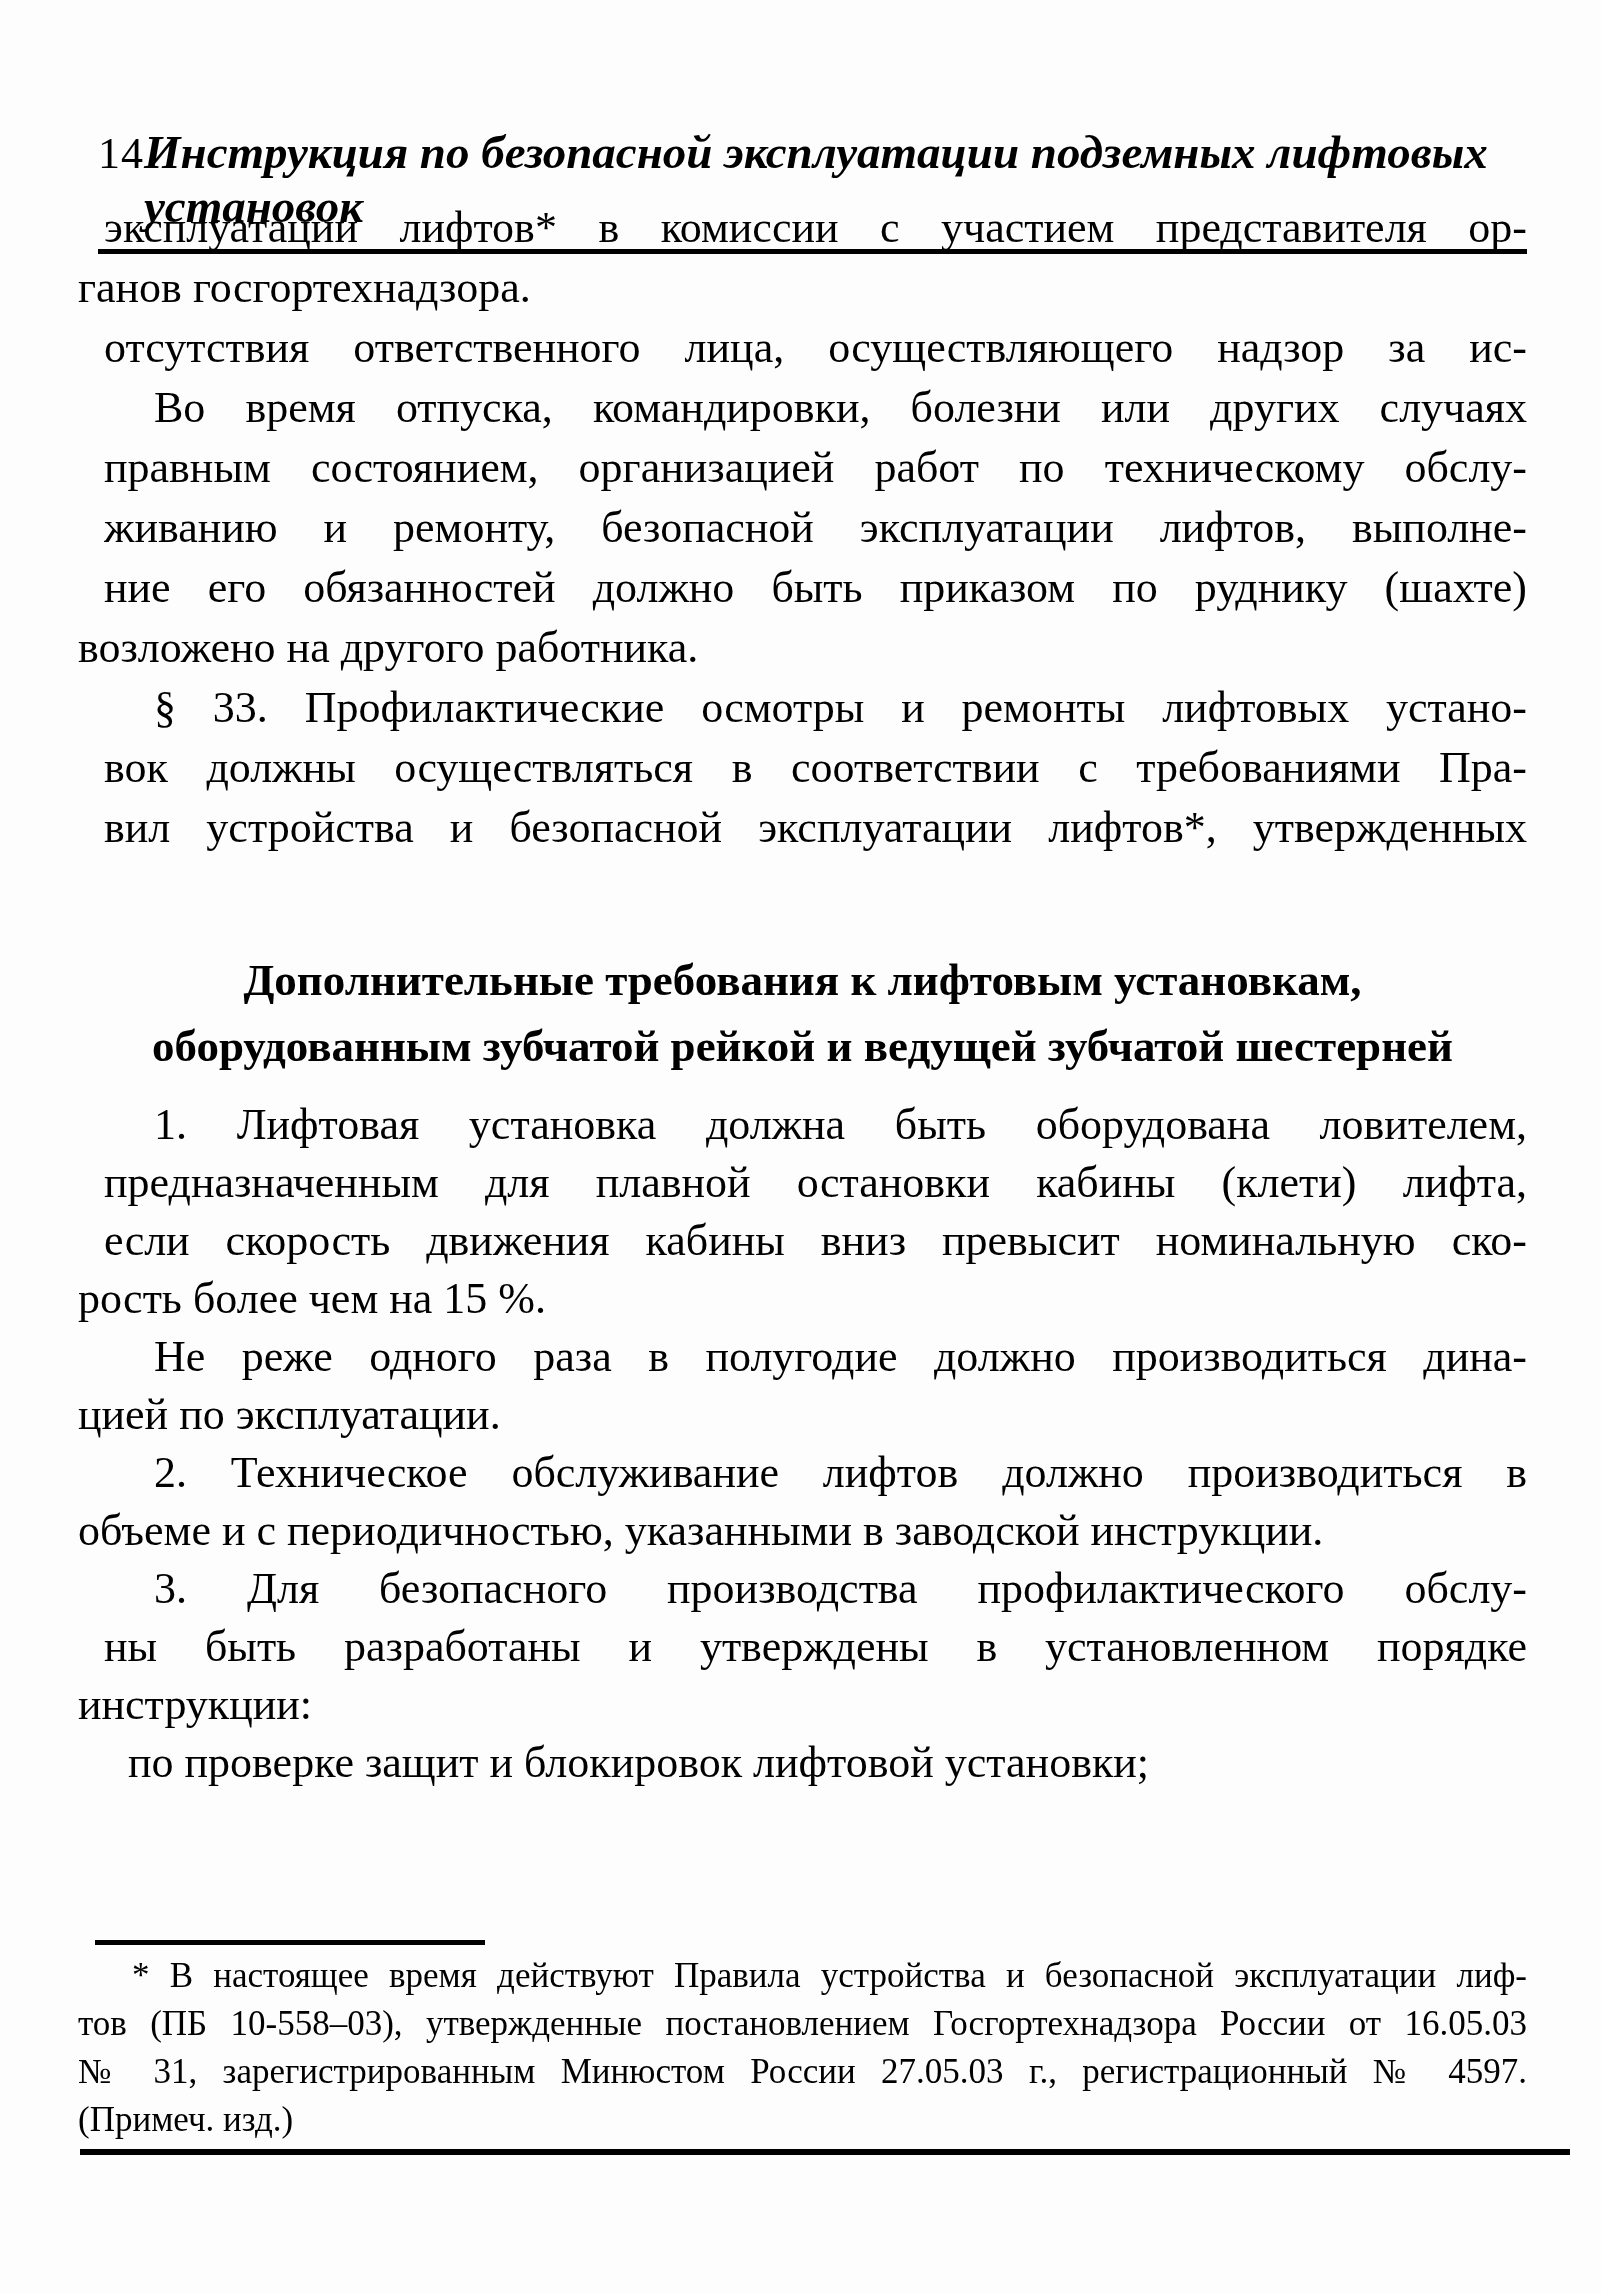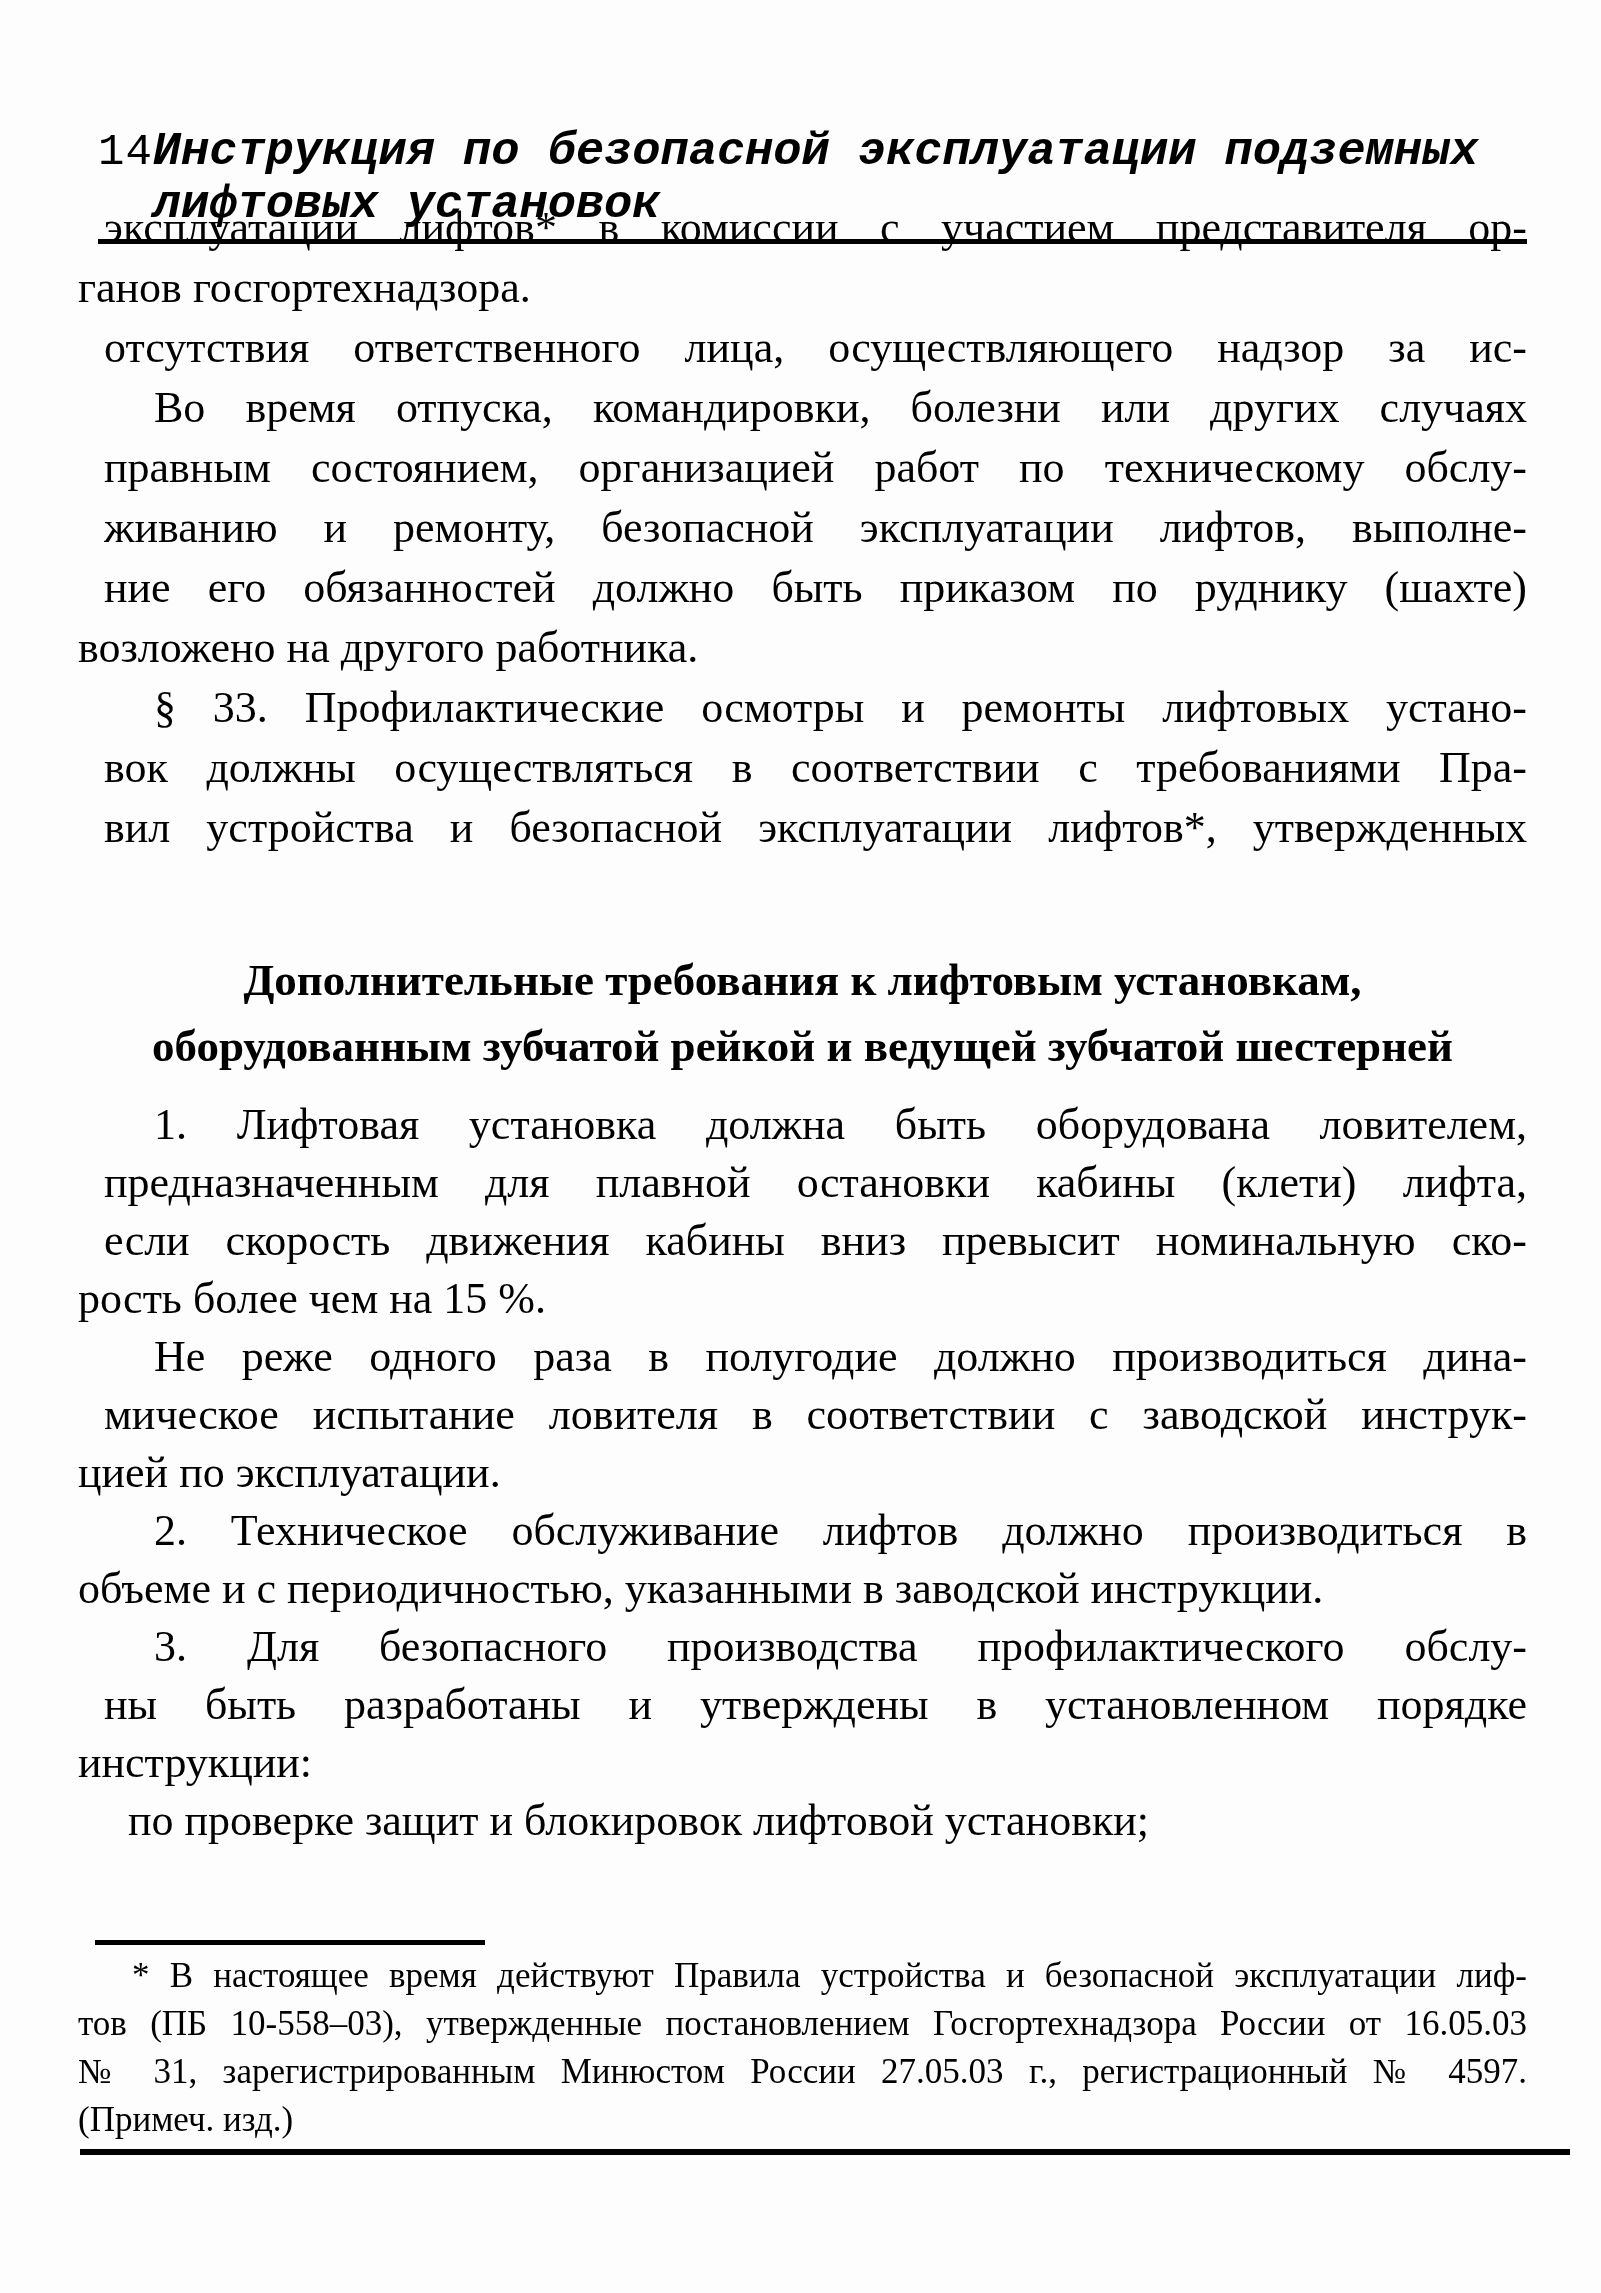--- a/index.html
+++ b/index.html
@@ -11,22 +11,21 @@
     position: relative;
     overflow: hidden;
   }
   .page { position: absolute; inset: 0; background: #fdfdfd; }
 
   
   .header {
     position: absolute; left: 98px; top: 125px; width: 1429px;
     display: flex; justify-content: flex-end; align-items: baseline;
     border-bottom: 5px solid #000;
-    padding-bottom: 8px;
-    font-family: Liberation Mono, monospace;
+    padding-bottom: 16px;
   }
   .pagenum { font-size: 44px; letter-spacing: 1px; }
   .runtitle { font-size: 47px; font-style: italic; font-weight: bold; }
 
   
   .textblock { position: absolute; left: 78px; width: 1449px; }
   .part1 { top: 198px; }
   .part2 { top: 1096px; }
   .ln {
     font-size: 44px;
@@ -95,21 +94,20 @@
     <div>Дополнительные требования к лифтовым установкам,</div>
     <div>оборудованным зубчатой рейкой и ведущей зубчатой шестерней</div>
   </div>
 
   <div class="textblock part2">
     <div class="ln j ind">1. Лифтовая установка должна быть оборудована ловителем,</div>
     <div class="ln j">предназначенным для плавной остановки кабины (клети) лифта,</div>
     <div class="ln j">если скорость движения кабины вниз превысит номинальную ско-</div>
     <div class="ln last">рость более чем на 15 %.</div>
     <div class="ln j ind">Не реже одного раза в полугодие должно производиться дина-</div>
-    <div class="ln j">мическое испытание ловителя в соответствии с заводской инструк-</div>
     <div class="ln last">цией по эксплуатации.</div>
     <div class="ln j ind">2. Техническое обслуживание лифтов должно производиться в</div>
     <div class="ln last">объеме и с периодичностью, указанными в заводской инструкции.</div>
     <div class="ln j ind">3. Для безопасного производства профилактического обслу-</div>
     <div class="ln j">ны быть разработаны и утверждены в установленном порядке</div>
     <div class="ln last">инструкции:</div>
     <div class="ln last ind">по проверке защит и блокировок лифтовой установки;</div>
   </div>
 
   <div class="fnrule"></div>

